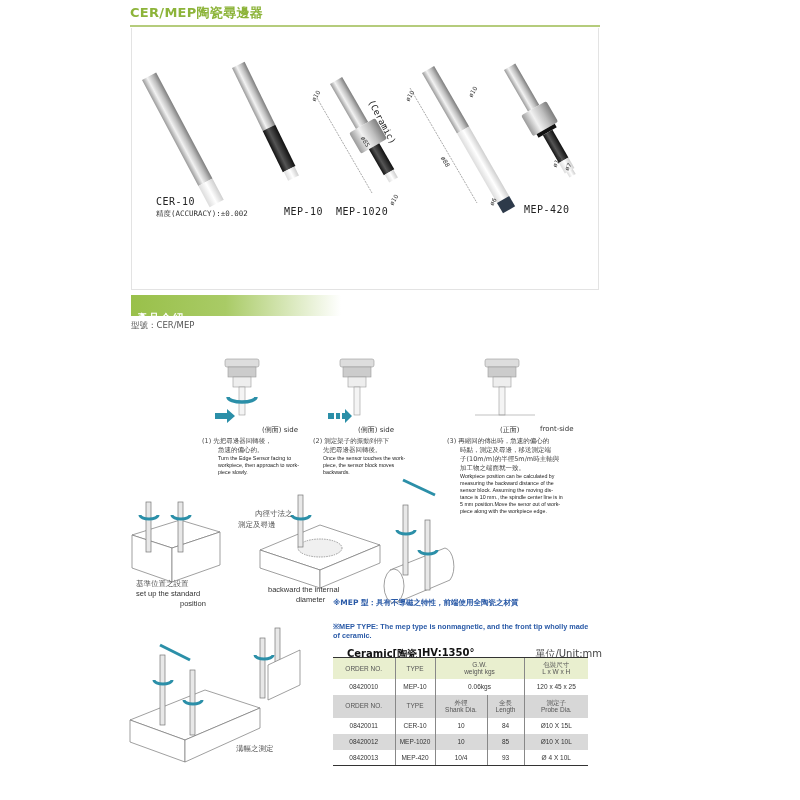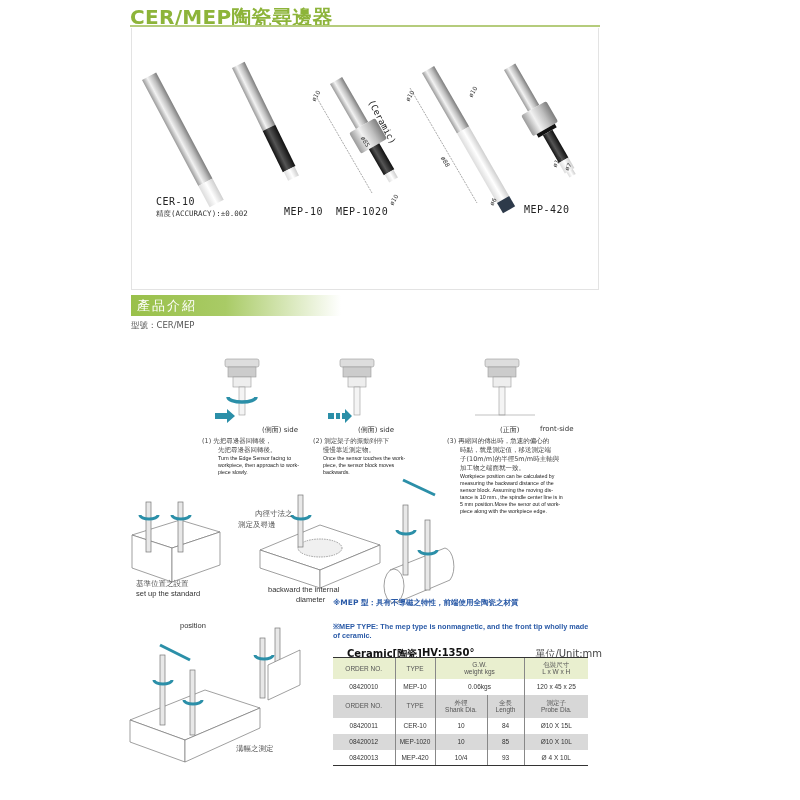--- a/index.html
+++ b/index.html
@@ -1,28 +1,28 @@
 <!DOCTYPE html>
 <html><head>
 <meta charset="utf-8">
 <style>
   * { box-sizing: border-box; margin: 0; padding: 0; }
   html, body { width: 800px; height: 800px; background: #ffffff; overflow: hidden; }
   body { font-family: "Liberation Sans", "DejaVu Sans", sans-serif; color: #333; position: relative; }
 
-  .page-title { position: absolute; left: 130px; top: 4px; font-size: 20px; font-weight: bold; color: #8db43a; letter-spacing: 0.3px; font-family: "DejaVu Sans", sans-serif; }
+  .page-title { position: absolute; left: 130px; top: 4px; font-size: 13px; font-weight: bold; color: #8db43a; letter-spacing: 0.3px; font-family: "DejaVu Sans", sans-serif; }
   .title-rule { position: absolute; left: 130px; top: 25px; width: 470px; height: 2px; background: #b5cc7c; }
   .photo-box { position: absolute; left: 131px; top: 28px; width: 468px; height: 262px; border: 1px solid #e3e3e3; border-top: none; background: #fff; }
   .model-label { position: absolute; font-family: "DejaVu Sans Mono", monospace; font-size: 10px; color: #222; letter-spacing: 0.5px; }
   .accuracy { position: absolute; font-family: "DejaVu Sans Mono", monospace; font-size: 7.5px; color: #333; }
   .dim { position: absolute; font-size: 6px; color: #333; font-family: "DejaVu Sans", sans-serif; white-space: nowrap; }
   .ceramic-tag { position: absolute; font-family: "DejaVu Sans Mono", monospace; font-size: 9px; color: #222; transform: rotate(62deg); transform-origin: left top; white-space: nowrap; }
 
   .section-bar { position: absolute; left: 131px; top: 295px; width: 210px; height: 21px; background: linear-gradient(90deg, #99c04a 0%, #a9cb66 45%, #ffffff 100%); }
-  .section-bar span { position: absolute; left: 6px; top: 2px; color: #fff; font-size: 13px; font-weight: normal; letter-spacing: 2px; font-family: "DejaVu Sans", sans-serif; }
+  .section-bar span { position: absolute; left: 6px; top: 16px; color: #fff; font-size: 10px; font-weight: bold; letter-spacing: 2px; font-family: "DejaVu Sans", sans-serif; }
   .model-no { position: absolute; left: 131px; top: 320px; font-size: 8.5px; color: #555; font-family: "DejaVu Sans", sans-serif; }
 
   .small-cn { font-size: 6.5px; color: #444; font-family: "DejaVu Sans", sans-serif; line-height: 9px; }
   .small-en { font-size: 5.3px; color: #222; line-height: 7px; font-family: "Liberation Sans", sans-serif; }
   .step { position: absolute; }
   .diag-label { position: absolute; font-size: 7.5px; color: #333; font-family: "Liberation Sans", sans-serif; line-height: 10px; }
   .diag-label-cn { position: absolute; font-size: 7.5px; color: #555; font-family: "DejaVu Sans", sans-serif; line-height: 11px; }
   .side-label { position: absolute; font-size: 7px; color: #333; font-family: "DejaVu Sans", sans-serif; }
 
   .note { position: absolute; left: 333px; font-size: 7.5px; color: #2a5aa7; font-weight: bold; font-family: "DejaVu Sans", sans-serif; }
@@ -158,37 +158,37 @@
   </g>
 </svg>
 
 <div class="side-label" style="left:262px;top:425px;">(側面) side</div>
 <div class="side-label" style="left:358px;top:425px;">(側面) side</div>
 <div class="side-label" style="left:500px;top:425px;">(正面)</div>
 <div class="side-label" style="left:540px;top:425px;">front-side</div>
 
 <div class="step" style="left:202px;top:437px;width:120px;">
   <div class="small-cn">(1) 先把尋邊器回轉後，</div>
-  <div class="small-cn" style="padding-left:16px">先把尋邊器回轉後。</div>
+  <div class="small-cn" style="padding-left:16px">急速的偏心的。</div>
   <div class="small-en" style="padding-left:16px">Turn the Edge Sensor facing to</div>
   <div class="small-en" style="padding-left:16px">workpiece, then approach to work-</div>
   <div class="small-en" style="padding-left:16px">piece slowly.</div>
 </div>
 
 <div class="step" style="left:313px;top:437px;width:115px;">
   <div class="small-cn">(2) 測定架子的振動到停下</div>
-  <div class="small-cn" style="padding-left:10px">慢慢靠近測定物。</div>
+  <div class="small-cn" style="padding-left:10px">先把尋邊器回轉後。</div>
   <div class="small-en" style="padding-left:10px">Once the sensor touches the work-</div>
   <div class="small-en" style="padding-left:10px">piece, the sensor block moves</div>
   <div class="small-en" style="padding-left:10px">backwards.</div>
 </div>
 
 <div class="step" style="left:447px;top:437px;width:150px;">
   <div class="small-cn">(3) 再縮回的傳出時，急速的偏心的</div>
-  <div class="small-cn" style="padding-left:13px">時點，就是測定值，移送測定端</div>
+  <div class="small-cn" style="padding-left:13px">時點，測定及尋邊，移送測定端</div>
   <div class="small-cn" style="padding-left:13px">子(10m/m)的半徑5m/m時主軸與</div>
   <div class="small-cn" style="padding-left:13px">加工物之端面就一致。</div>
   <div class="small-en" style="padding-left:13px">Workpiece position can be calculated by</div>
   <div class="small-en" style="padding-left:13px">measuring the backward distance of the</div>
   <div class="small-en" style="padding-left:13px">sensor block.  Assuming the moving dis-</div>
   <div class="small-en" style="padding-left:13px">tance is 10 mm., the spindle center line is in</div>
   <div class="small-en" style="padding-left:13px">5 mm position.Move the senor out of work-</div>
   <div class="small-en" style="padding-left:13px">piece along with the workpiece edge.</div>
 </div>
 
@@ -238,21 +238,21 @@
     <path d="M34,210 A9,4 0 1,0 52,210"></path>
       <path d="M64,230 A9,4 0 1,0 82,230"></path>
     <path d="M135,185 A9,4 0 1,0 153,185"></path>
     <line x1="283" y1="10" x2="315" y2="25"></line>
     <line x1="40" y1="175" x2="70" y2="190"></line>
   </g>
 </svg>
 
 <div class="diag-label-cn" style="left:136px;top:578px;">基準位置之設置</div>
 <div class="diag-label" style="left:136px;top:589px;">set up the standard</div>
-<div class="diag-label" style="left:136px;top:621px;padding-left:44px;">position</div>
+<div class="diag-label" style="left:136px;top:599px;padding-left:44px;">position</div>
 
 <div class="diag-label-cn" style="left:238px;top:508px;padding-left:17px;">內徑寸法之</div>
 <div class="diag-label-cn" style="left:238px;top:519px;">測定及尋邊</div>
 <div class="diag-label" style="left:268px;top:585px;">backward the internal</div>
 <div class="diag-label" style="left:268px;top:595px;margin-left:28px;">diameter</div>
 
 <div class="diag-label-cn" style="left:236px;top:743px;">溝幅之測定</div>
 
 <div class="note" style="top:598px;">※MEP 型：具有不導磁之特性，前端使用全陶瓷之材質</div>
 <div class="note-en">※MEP TYPE: The mep type is nonmagnetic, and the front tip wholly made of ceramic.</div>

